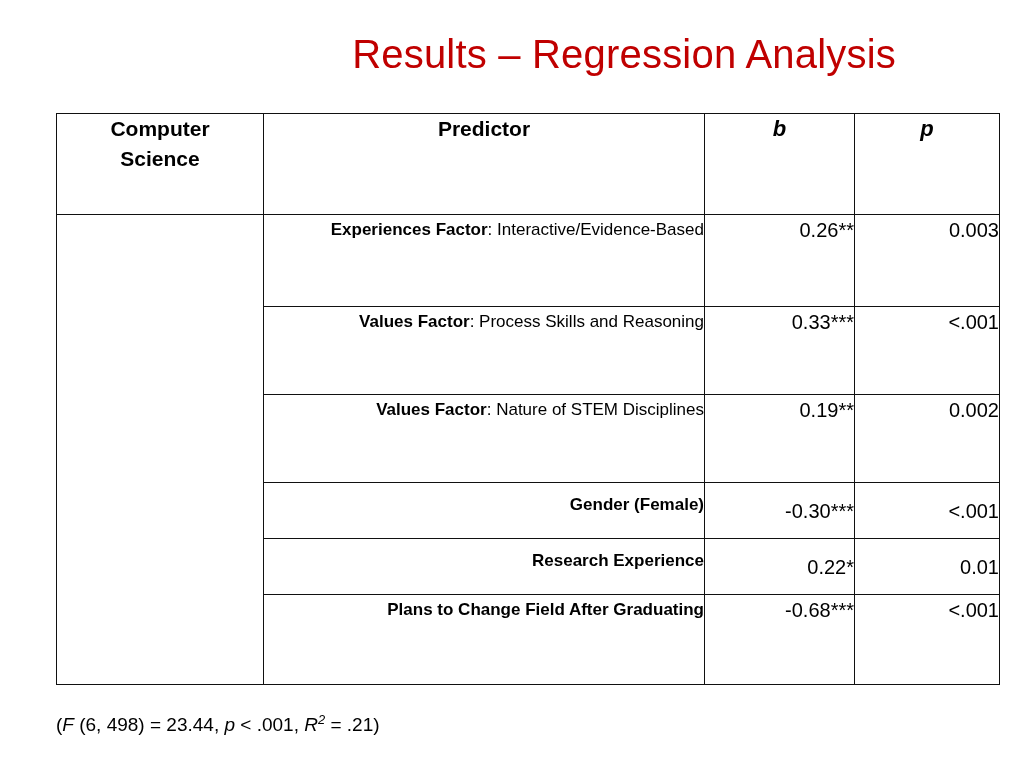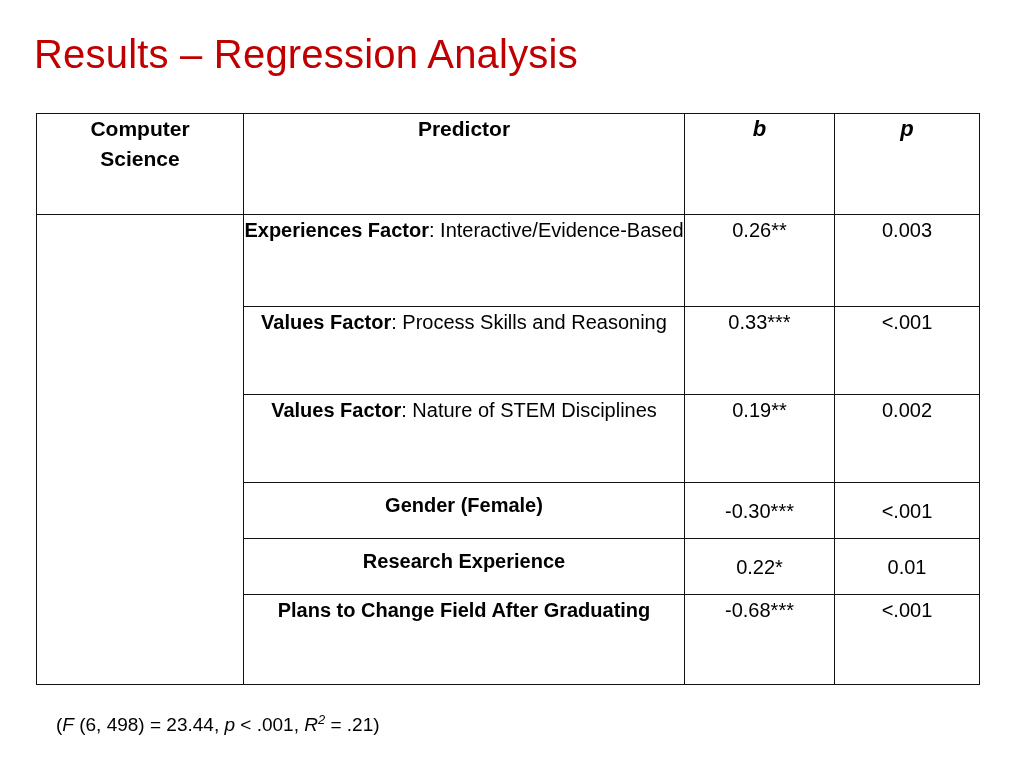--- a/index.html
+++ b/index.html
@@ -15,34 +15,33 @@
     overflow: hidden;
     position: relative;
   }
 
   
   .slide-title {
     position: absolute;
     top: 30px;
     left: 0;
     width: 896px;
-    text-align: left;
+    text-align: right;
     font-size: 40px;
     line-height: 48px;
     font-weight: 400;
     color: #C00000;
     letter-spacing: 0.2px;
     white-space: nowrap;
-    margin-left: 34px;
   }
 
   
   .results-table {
     position: absolute;
-    left: 36px;
+    left: 56px;
     top: 113px;
     width: 943px;
     border-collapse: collapse;
     table-layout: fixed;
   }
   .results-table td {
     border: 1.6px solid #111111;
     padding: 0;
     vertical-align: top;
     background: #ffffff;
@@ -69,39 +68,39 @@
   }
 
   
   .group-cell {
     background: #ffffff;
   }
 
   
   .pred-cell {
     padding: 16px 14px 16px 14px;
-    font-size: 20px;
+    font-size: 17px;
     line-height: 30px;
-    text-align: center;
+    text-align: right;
     vertical-align: top;
   }
   .pred-cell.single {
     vertical-align: middle;
     padding-bottom: 12px;
   }
   .pred-cell b {
     font-weight: bold;
   }
 
   
   .num-cell {
     padding: 16px 10px 16px 10px;
     font-size: 20px;
     line-height: 30px;
-    text-align: center;
+    text-align: right;
     vertical-align: top;
   }
   .num-cell.single {
     vertical-align: middle;
     padding-top: 12px;
     padding-bottom: 12px;
     margin-left: 41px;
   }
 
   

